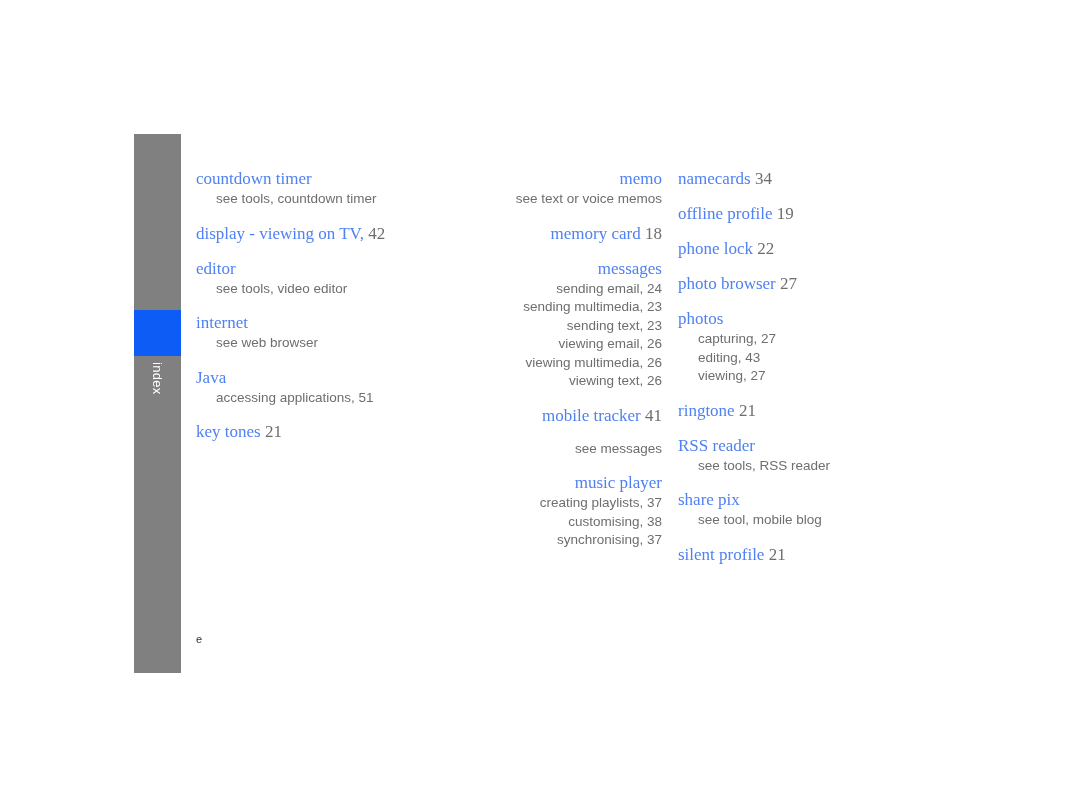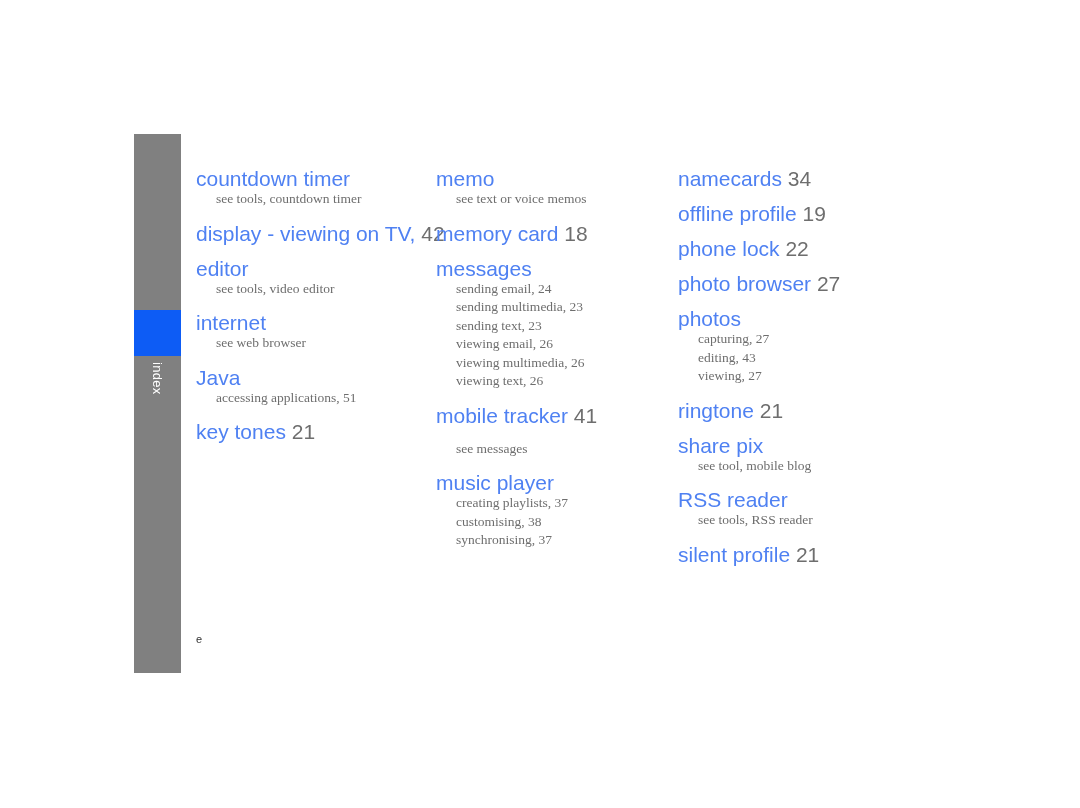--- a/index.html
+++ b/index.html
@@ -54,39 +54,39 @@
     left: 196px;
     top: 168px;
     width: 800px;
   }
   .index-column {
     position: absolute;
     top: 0;
     width: 232px;
   }
   #index-column-1 { left: 0px; }
-  #index-column-2 { left: 240px; }
+  #index-column-2 { left: 234px; text-align: right; }
   #index-column-3 { left: 482px; }
 
   .index-entry {
     margin-bottom: 14px;
   }
   .entry-heading {
     color: #4f81f2;
-    font-size: 21px;
+    font-size: 17px;
     line-height: 21px;
     white-space: nowrap;
+    font-family: Liberation Serif, serif;
   }
   .entry-heading .entry-page {
     color: #6e6e6e;
   }
   .entry-subs {
     margin-top: 1px;
     padding-left: 20px;
-    font-family: Liberation Serif, serif;
   }
   .entry-sub {
     color: #6e6e6e;
     font-size: 13.5px;
     line-height: 18.5px;
     white-space: nowrap;
   }
 
   
   #footer-mark {
@@ -195,29 +195,29 @@
         <div class="entry-subs">
           <div class="entry-sub">capturing, 27</div>
           <div class="entry-sub">editing, 43</div>
           <div class="entry-sub">viewing, 27</div>
         </div>
       </div>
       <div class="index-entry">
         <div class="entry-heading"><span>ringtone</span><span class="entry-page"> 21</span></div>
       </div>
       <div class="index-entry">
+        <div class="entry-heading"><span>RSS reader</span></div>
+        <div class="entry-subs">
+          <div class="entry-sub">see tools, RSS reader</div>
+        </div>
+      </div>
+      <div class="index-entry">
         <div class="entry-heading"><span>share pix</span></div>
         <div class="entry-subs">
           <div class="entry-sub">see tool, mobile blog</div>
-        </div>
-      </div>
-      <div class="index-entry">
-        <div class="entry-heading"><span>RSS reader</span></div>
-        <div class="entry-subs">
-          <div class="entry-sub">see tools, RSS reader</div>
         </div>
       </div>
       <div class="index-entry">
         <div class="entry-heading"><span>silent profile</span><span class="entry-page"> 21</span></div>
       </div>
     </div>
 </div>
 
 <div id="footer-mark">e</div>
 

